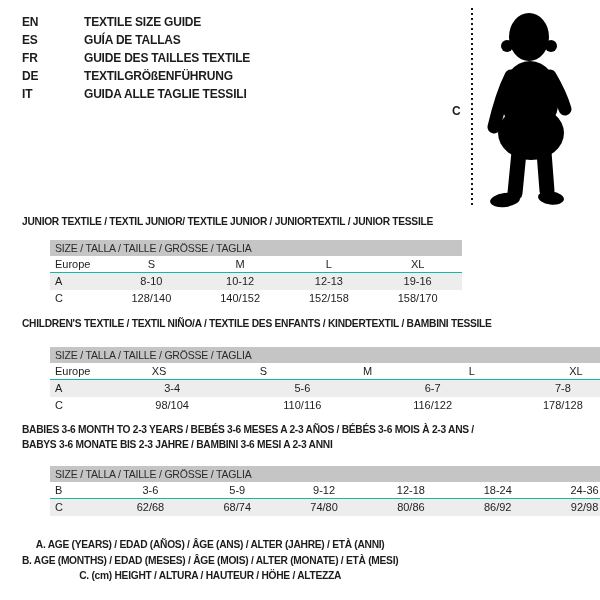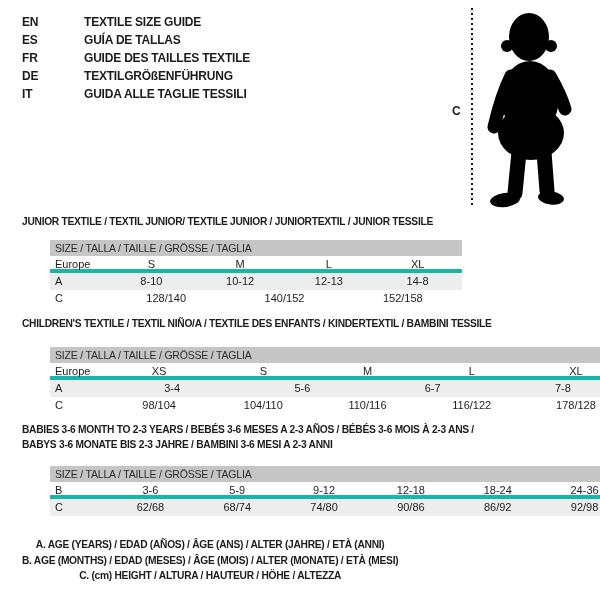--- a/index.html
+++ b/index.html
@@ -31,21 +31,21 @@
   .t2{left:22px;top:422px;}
 
   
   .table{left:2px;margin-left:48px;}
   .table.narrow{width:412px;}
   .table.wide{width:578px;}
   .tbl0{top:240px;} .tbl1{top:347px;} .tbl2{top:466px;}
   .thead{height:16px;line-height:16px;background:#c5c5c5;color:#2b2b2b;
     font-size:10.5px;font-weight:400;letter-spacing:-0.2px;padding-left:5px;box-sizing:border-box;}
   .trow{display:flex;height:17px;line-height:17px;font-size:11px;box-sizing:border-box;}
-  .trow.underline{border-bottom:4px solid #14b8a6;line-height:16px;}
+  .trow.underline{border-bottom:1px solid #14b8a6;line-height:16px;}
   .trow.shaded{background:#ededed;}
   .tcell{flex:1;text-align:center;color:#1d1d1d;}
   .tcell.rowlabel{flex:0 0 52px;text-align:left;padding-left:5px;}
 
   
   .notes{left:22px;top:537px;text-align:center;}
   .note{height:15.5px;line-height:15.5px;font-weight:700;font-size:11px;letter-spacing:-0.3px;
     transform:scaleX(0.93);transform-origin:0 50%;white-space:nowrap;}
 </style>
 </head>
@@ -107,27 +107,28 @@
       <div class="tcell">S</div>
       <div class="tcell">M</div>
       <div class="tcell">L</div>
       <div class="tcell">XL</div>
     </div>
     <div class="trow shaded">
       <div class="tcell rowlabel">A</div>
       <div class="tcell">8-10</div>
       <div class="tcell">10-12</div>
       <div class="tcell">12-13</div>
-      <div class="tcell">14-8</div>
+      <div class="tcell">19-16</div>
     </div>
     <div class="trow">
       <div class="tcell rowlabel">C</div>
       <div class="tcell">128/140</div>
       <div class="tcell">140/152</div>
       <div class="tcell">152/158</div>
+      <div class="tcell">158/170</div>
     </div>
   </div>
 
 <div class="abs section-title t1">CHILDREN'S TEXTILE / TEXTIL NIÑO/A / TEXTILE DES ENFANTS / KINDERTEXTIL / BAMBINI TESSILE</div>
 <div class="abs table wide tbl1">
     <div class="thead">SIZE / TALLA / TAILLE / GRÖSSE / TAGLIA</div>
     <div class="trow underline">
       <div class="tcell rowlabel">Europe</div>
       <div class="tcell">XS</div>
       <div class="tcell">S</div>
@@ -138,21 +139,20 @@
     <div class="trow shaded">
       <div class="tcell rowlabel">A</div>
       <div class="tcell">3-4</div>
       <div class="tcell">5-6</div>
       <div class="tcell">6-7</div>
       <div class="tcell">7-8</div>
     </div>
     <div class="trow">
       <div class="tcell rowlabel">C</div>
       <div class="tcell">98/104</div>
-      <div class="tcell">104/110</div>
       <div class="tcell">110/116</div>
       <div class="tcell">116/122</div>
       <div class="tcell">178/128</div>
     </div>
   </div>
 
 <div class="abs section-title multi t2">
   <div>BABIES 3-6 MONTH TO 2-3 YEARS / BEBÉS 3-6 MESES A 2-3 AÑOS / BÉBÉS 3-6 MOIS À 2-3 ANS /</div>
   <div>BABYS 3-6 MONATE BIS 2-3 JAHRE / BAMBINI 3-6 MESI A 2-3 ANNI</div>
 </div>
@@ -165,21 +165,21 @@
       <div class="tcell">9-12</div>
       <div class="tcell">12-18</div>
       <div class="tcell">18-24</div>
       <div class="tcell">24-36</div>
     </div>
     <div class="trow shaded">
       <div class="tcell rowlabel">C</div>
       <div class="tcell">62/68</div>
       <div class="tcell">68/74</div>
       <div class="tcell">74/80</div>
-      <div class="tcell">90/86</div>
+      <div class="tcell">80/86</div>
       <div class="tcell">86/92</div>
       <div class="tcell">92/98</div>
     </div>
   </div>
 
 <div class="abs notes">
   <div class="note">A. AGE (YEARS) / EDAD (AÑOS) / ÂGE (ANS) / ALTER (JAHRE) / ETÀ (ANNI)</div>
   <div class="note">B. AGE (MONTHS) / EDAD (MESES) / ÂGE (MOIS) / ALTER (MONATE) / ETÀ (MESI)</div>
   <div class="note">C. (cm) HEIGHT / ALTURA / HAUTEUR / HÖHE / ALTEZZA</div>
 </div>

